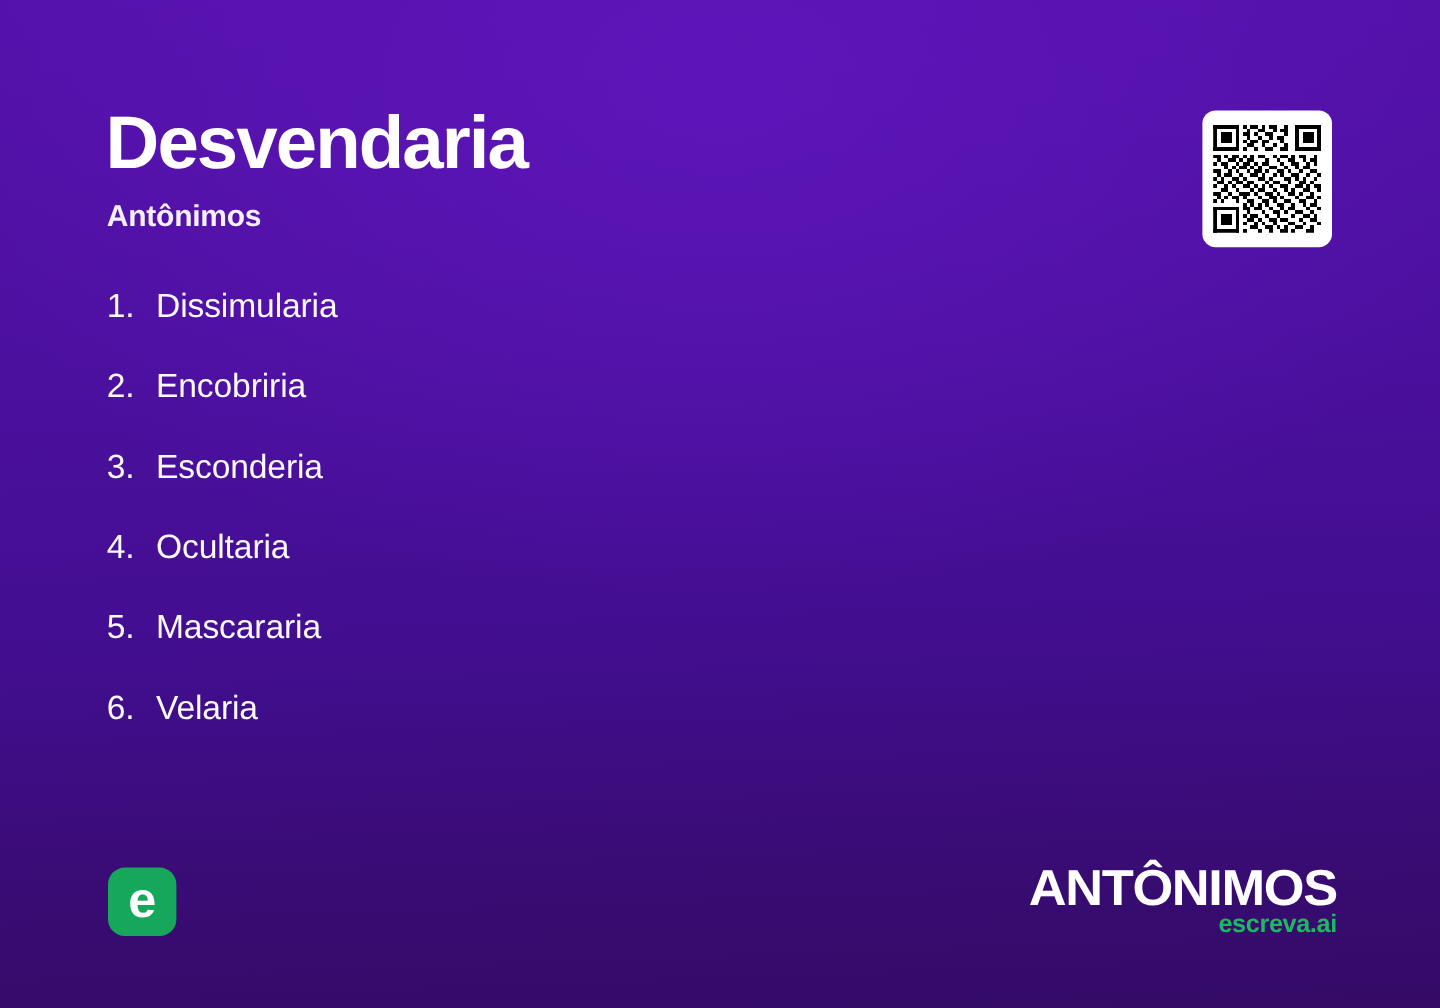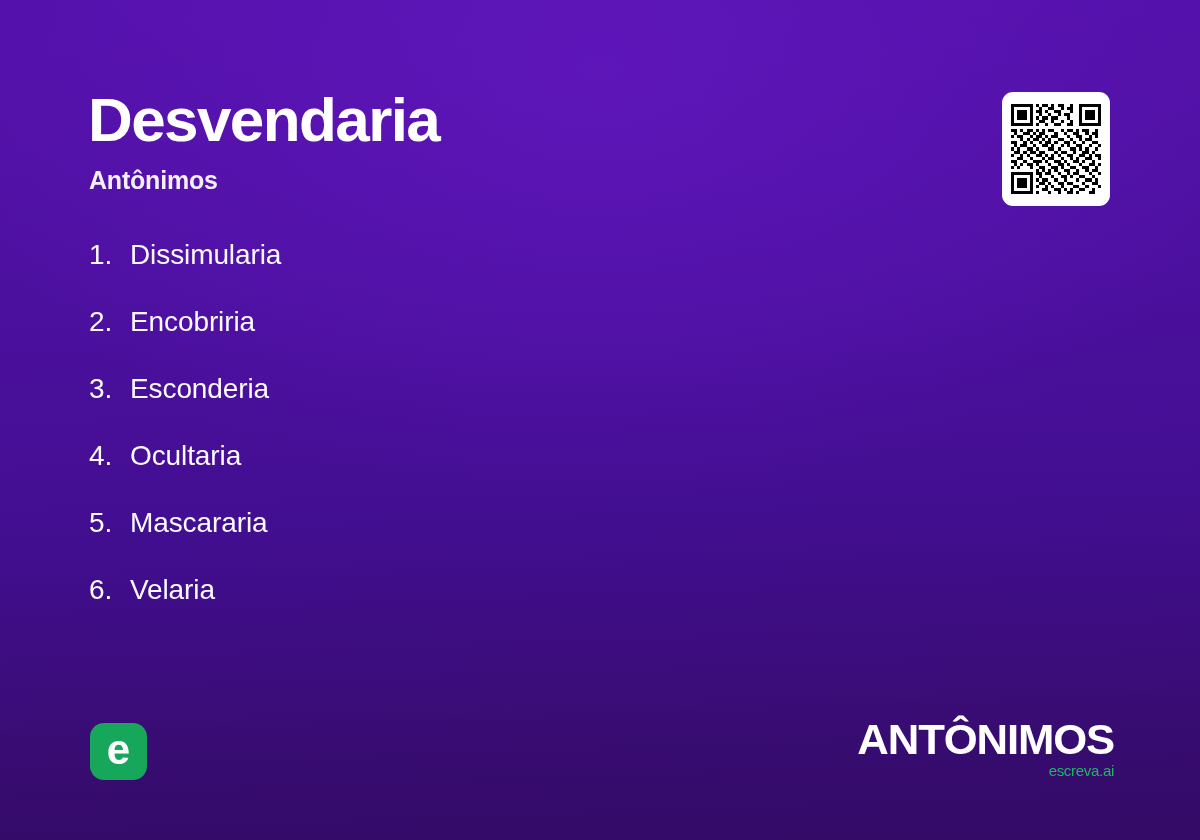--- a/index.html
+++ b/index.html
@@ -130,23 +130,23 @@
     font-size: 42px;
     line-height: 44px;
     font-weight: 700;
     color: #FFFFFF;
     letter-spacing: -1.1px;
     transform: scaleX(1.04);
     transform-origin: right center;
     white-space: nowrap;
   }
   .footer-logo-sub {
-    font-size: 15px;
+    font-size: 21px;
     line-height: 22px;
-    font-weight: 400;
+    font-weight: 700;
     color: #1DB862;
     letter-spacing: -0.3px;
     margin-top: -2px;
     white-space: nowrap;
   }
 </style>
 </head>
 <body>
 
 <div class="card">

